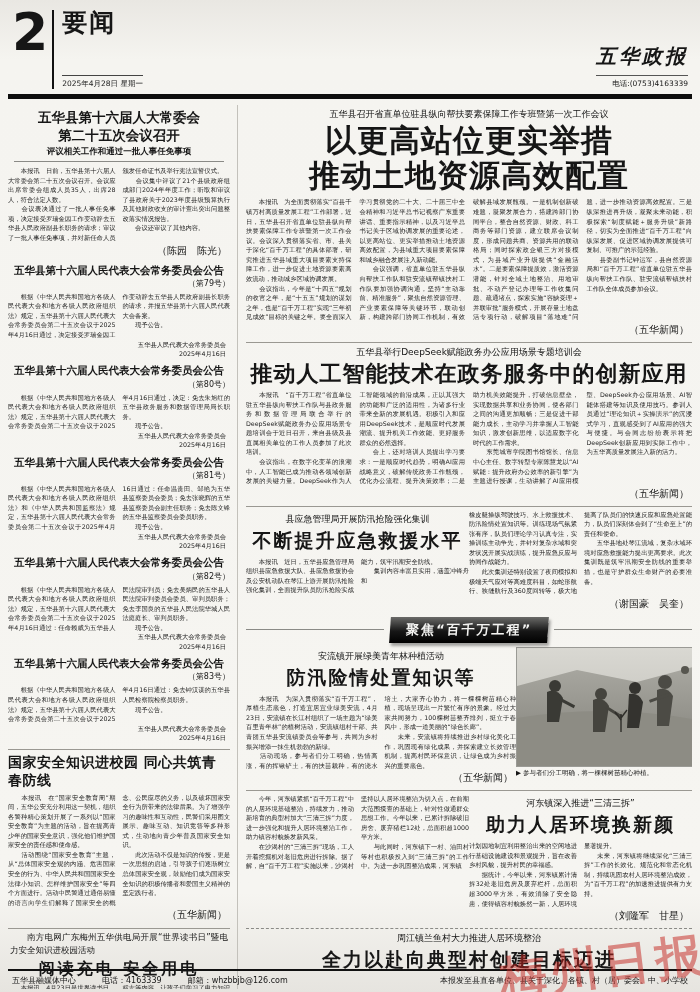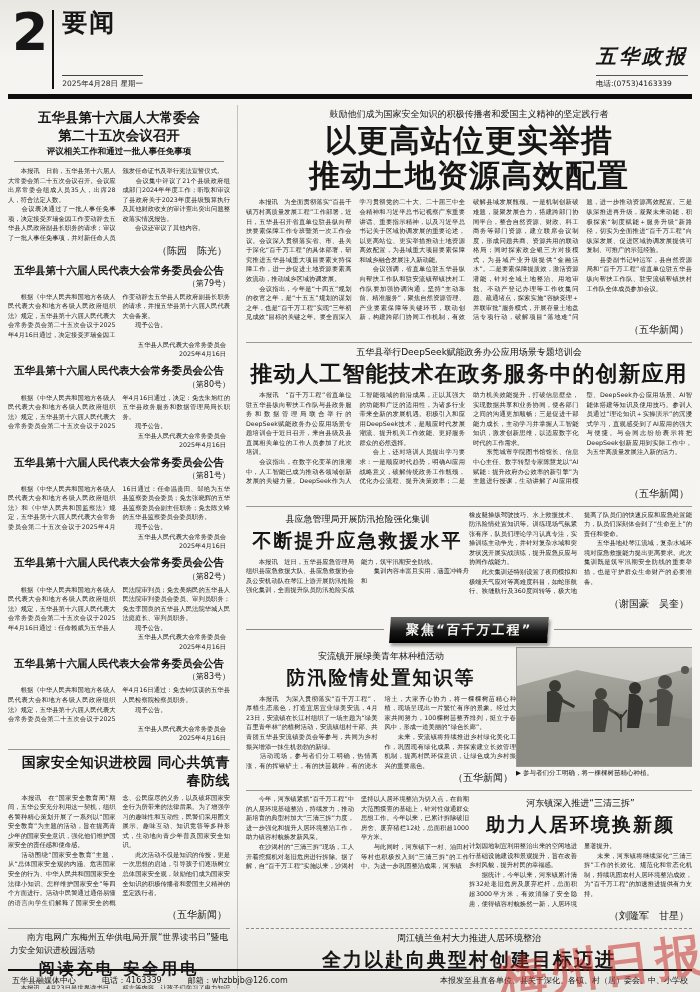--- a/index.html
+++ b/index.html
@@ -6,42 +6,42 @@
   .page{position:relative;width:700px;height:992px;margin:0 auto;overflow:hidden;
         background:linear-gradient(180deg,#e9e7e2 0,#f5f4f0 6%,#f6f5f1 90%,#e6e4df 100%);
         font-family:"DejaVu Sans","Liberation Sans",sans-serif;color:#161616;}
   
   .hdr{display:flex;justify-content:space-between;align-items:flex-end;padding:10px 12px 0 12px;}
   .hdr-left{display:flex;align-items:stretch;}
   .pagenum{font-size:52px;font-weight:bold;line-height:.85;letter-spacing:-2px;}
   .secblock{border-left:2px solid #111;margin-left:6px;padding-left:8px;display:flex;flex-direction:column;justify-content:space-between;gap:36px;}
   .secname{font-size:25px;font-weight:bold;letter-spacing:2px;line-height:1;}
   .dateline{font-size:7.5px;border-top:1px solid #444;margin-top:4px;padding-top:3px;color:#222;}
-  .hdr-right{}
+  .hdr-right{text-align:right;}
   .masthead{font-family:"DejaVu Serif","Liberation Serif",serif;font-style:italic;font-weight:bold;font-size:20px;letter-spacing:3px;}
   .phone{font-size:7.5px;border-top:1px solid #555;margin-top:5px;padding-top:3px;}
   .rule-thick{height:5px;background:#0e0e0e;margin:5px 8px 0 8px;}
   
   .content{display:flex;margin:6px 8px 0 8px;height:884px;overflow:hidden;}
   .col-left{width:222px;flex:none;padding-right:7px;border-right:1px solid #c3c1bb;overflow:hidden;}
   .col-right{flex:1;padding-left:8px;overflow:hidden;}
   
   .bt{font-size:6.3px;line-height:1.52;text-align:justify;white-space:pre-line;color:#1d1d1d;}
   .c2{columns:2;column-gap:7px;}
   .c4{columns:4;column-gap:8px;}
   .byline{font-size:10px;text-align:right;padding:1px 3px 0 0;}
   .kicker{font-size:9px;text-align:center;margin:3px 0 2px;color:#111;}
   
   .ltitle{font-family:"DejaVu Serif","Liberation Serif",serif;font-weight:bold;font-size:13.5px;text-align:center;line-height:1.3;margin:4px 0 2px;}
   .lsub{font-size:8.5px;text-align:center;font-weight:bold;border-bottom:1px solid #8a8a86;padding-bottom:3px;margin:0 6px 4px;}
   .ntitle{font-family:"DejaVu Serif","Liberation Serif",serif;font-weight:bold;font-size:10.5px;text-align:center;line-height:1.25;margin-top:6px;}
   .nnum{font-size:8px;text-align:right;margin:1px 0 3px;}
   .nsig{font-size:6.3px;text-align:right;line-height:1.5;padding-right:4px;}
   .lsep{border-top:1px solid #9a9892;margin:6px 0 2px;}
-  .lhead{font-weight:bold;font-size:14px;text-align:right;letter-spacing:.5px;margin:4px 0 3px;}
+  .lhead{font-weight:bold;font-size:14px;text-align:left;letter-spacing:.5px;margin:4px 0 3px;}
   .lhead2{font-weight:bold;font-size:16px;text-align:center;letter-spacing:3px;margin:2px 0 3px;}
   .lkicker{font-size:8.5px;text-align:justify;text-indent:2em;margin:2px 2px 1px;line-height:1.5;}
   
   .hxl{font-weight:bold;font-size:31px;text-align:center;line-height:1.12;letter-spacing:1px;}
   .hlg{font-weight:bold;font-size:22px;text-align:center;line-height:1.15;letter-spacing:1px;margin:1px 0 4px;}
   .hmd{font-weight:bold;font-size:19px;text-align:center;letter-spacing:2px;margin:1px 0 3px;}
   .rsep{border-top:1px solid #9a9892;margin:5px 0 3px;}
   .rsep-dash{border-top:1px dashed #8a8a86;margin:5px 0 3px;}
   .split{display:flex;}
   .split>.half{flex:1;min-width:0;}
@@ -167,21 +167,21 @@
 　　活动现场还设置了互动游戏与科学实验环节，如“看图找茬”游戏和手摇发电机实验等，让孩子们在趣味中巩固所学的电力知识，激发了他们对科学的兴趣。
 　　此次活动将书香与电力知识相结合，使孩子们在享受阅读乐趣的同时，也学会了如何安全用电。未来，五华供电局将继续开展更多形式多样、内容丰富的公益活动，为孩子们的成长保驾护航，助力他们追逐梦想。</div>
 
       </section>
 
     </div>
 
     <div class="col-right">
 
       <section>
-        <div class="kicker">鼓励他们成为国家安全知识的积极传播者和爱国主义精神的坚定践行者</div>
+        <div class="kicker">五华县召开省直单位驻县纵向帮扶要素保障工作专班暨第一次工作会议</div>
         <div class="hxl">
           <div>以更高站位更实举措</div>
           <div>推动土地资源高效配置</div>
         </div>
         <div class="bt c4" style="margin-top:5px">　　本报讯　为全面贯彻落实“百县千镇万村高质量发展工程”工作部署，近日，五华县召开省直单位驻县纵向帮扶要素保障工作专班暨第一次工作会议。会议深入贯彻落实省、市、县关于深化“百千万工程”的具体部署，研究推进五华县域重大项目要素支持保障工作，进一步促进土地资源要素高效流动，推动城乡区域协调发展。
 　　会议指出，今年是“十四五”规划的收官之年，是“十五五”规划的谋划之年，也是“百千万工程”实现“三年初见成效”目标的关键之年。要全面深入学习贯彻党的二十大、二十届三中全会精神和习近平总书记视察广东重要讲话、重要指示精神，以及习近平总书记关于区域协调发展的重要论述，以更高站位、更实举措推动土地资源高效配置，为县域重大项目要素保障和城乡融合发展注入新动能。
 　　会议强调，省直单位驻五华县纵向帮扶工作队和驻安流镇帮镇扶村工作队要加强协调沟通，坚持“主动靠前、精准服务”，聚焦自然资源管理、产业要素保障等关键环节，联动创新，构建跨部门协同工作机制，有效破解县域发展瓶颈。一是机制创新破难题，凝聚发展合力，搭建跨部门协同平台，整合自然资源、财政、科工商务等部门资源，建立联席会议制度，形成问题共商、资源共用的联动格局；同时探索政企银三方对接模式，为县域产业升级提供“金融活水”。二是要素保障提质效，激活资源潜能，针对全域土地整治、用地审批、不动产登记办理等工作收集问题、疏通堵点，探索实施“容缺受理＋并联审批”服务模式，开展存量土地盘活专项行动，破解项目“落地难”问题，进一步推动资源高效配置。三是纵深推进再升级，凝聚未来动能，积极探索“制度赋能＋服务升级”新路径，切实为全面推进“百千万工程”向纵深发展、促进区域协调发展提供可复制、可推广的示范经验。
 　　县委副书记钟运军，县自然资源局和“百千万工程”省直单位驻五华县纵向帮扶工作队、驻安流镇帮镇扶村工作队全体成员参加会议。</div>
         <div class="byline">（五华新闻）</div>
       </section>

